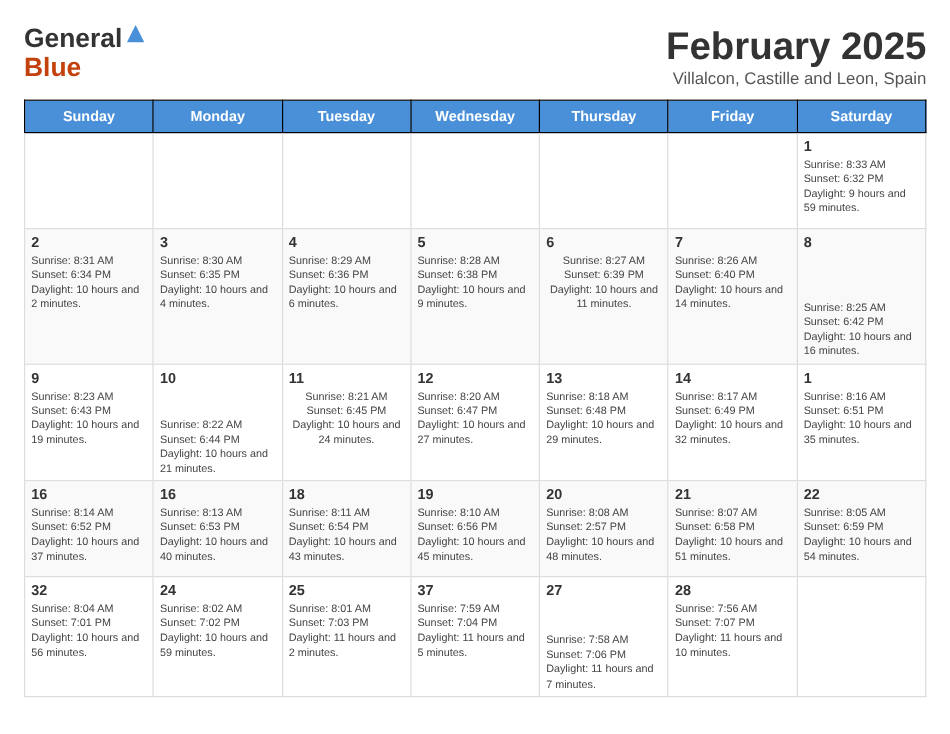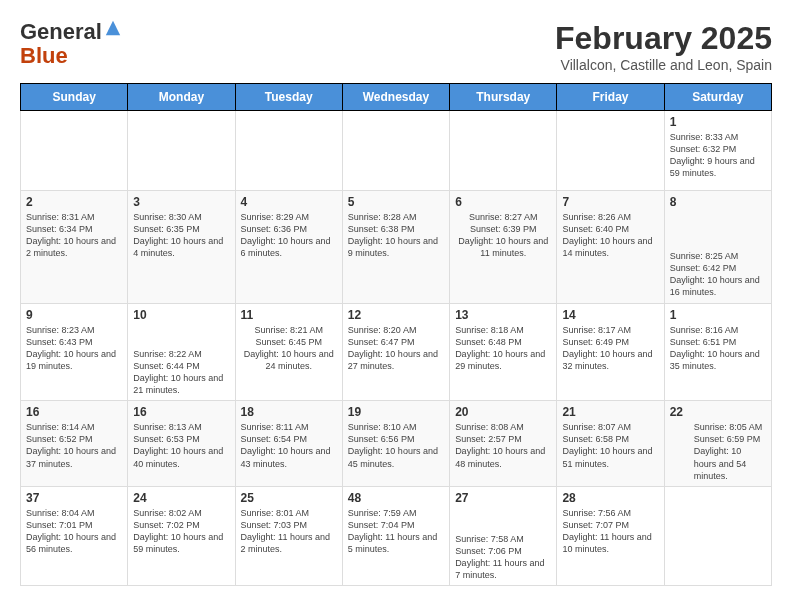--- a/index.html
+++ b/index.html
@@ -255,46 +255,46 @@
 Daylight: 10 hours and 48 minutes.</div>
         </td>
         <td>
           <span class="day-number">21</span>
           <div class="day-info" style="white-space: pre-line;">Sunrise: 8:07 AM
 Sunset: 6:58 PM
 Daylight: 10 hours and 51 minutes.</div>
         </td>
         <td>
           <span class="day-number">22</span>
-          <div class="day-info" style="white-space: pre-line; margin-left: 24px;">Sunrise: 8:05 AM
+          <div class="day-info" style="white-space: pre-line;">Sunrise: 8:05 AM
 Sunset: 6:59 PM
 Daylight: 10 hours and 54 minutes.</div>
         </td>
       </tr>
       <tr>
         <td>
-          <span class="day-number">37</span>
+          <span class="day-number">32</span>
           <div class="day-info" style="white-space: pre-line;">Sunrise: 8:04 AM
 Sunset: 7:01 PM
 Daylight: 10 hours and 56 minutes.</div>
         </td>
         <td>
           <span class="day-number">24</span>
           <div class="day-info" style="white-space: pre-line;">Sunrise: 8:02 AM
 Sunset: 7:02 PM
 Daylight: 10 hours and 59 minutes.</div>
         </td>
         <td>
           <span class="day-number">25</span>
           <div class="day-info" style="white-space: pre-line;">Sunrise: 8:01 AM
 Sunset: 7:03 PM
 Daylight: 11 hours and 2 minutes.</div>
         </td>
         <td>
-          <span class="day-number">48</span>
+          <span class="day-number">37</span>
           <div class="day-info" style="white-space: pre-line;">Sunrise: 7:59 AM
 Sunset: 7:04 PM
 Daylight: 11 hours and 5 minutes.</div>
         </td>
         <td>
           <span class="day-number">27</span>
           <div class="day-info" style="white-space: pre-line; margin-top: 28px;">Sunrise: 7:58 AM
 Sunset: 7:06 PM
 Daylight: 11 hours and 7 minutes.</div>
         </td>

